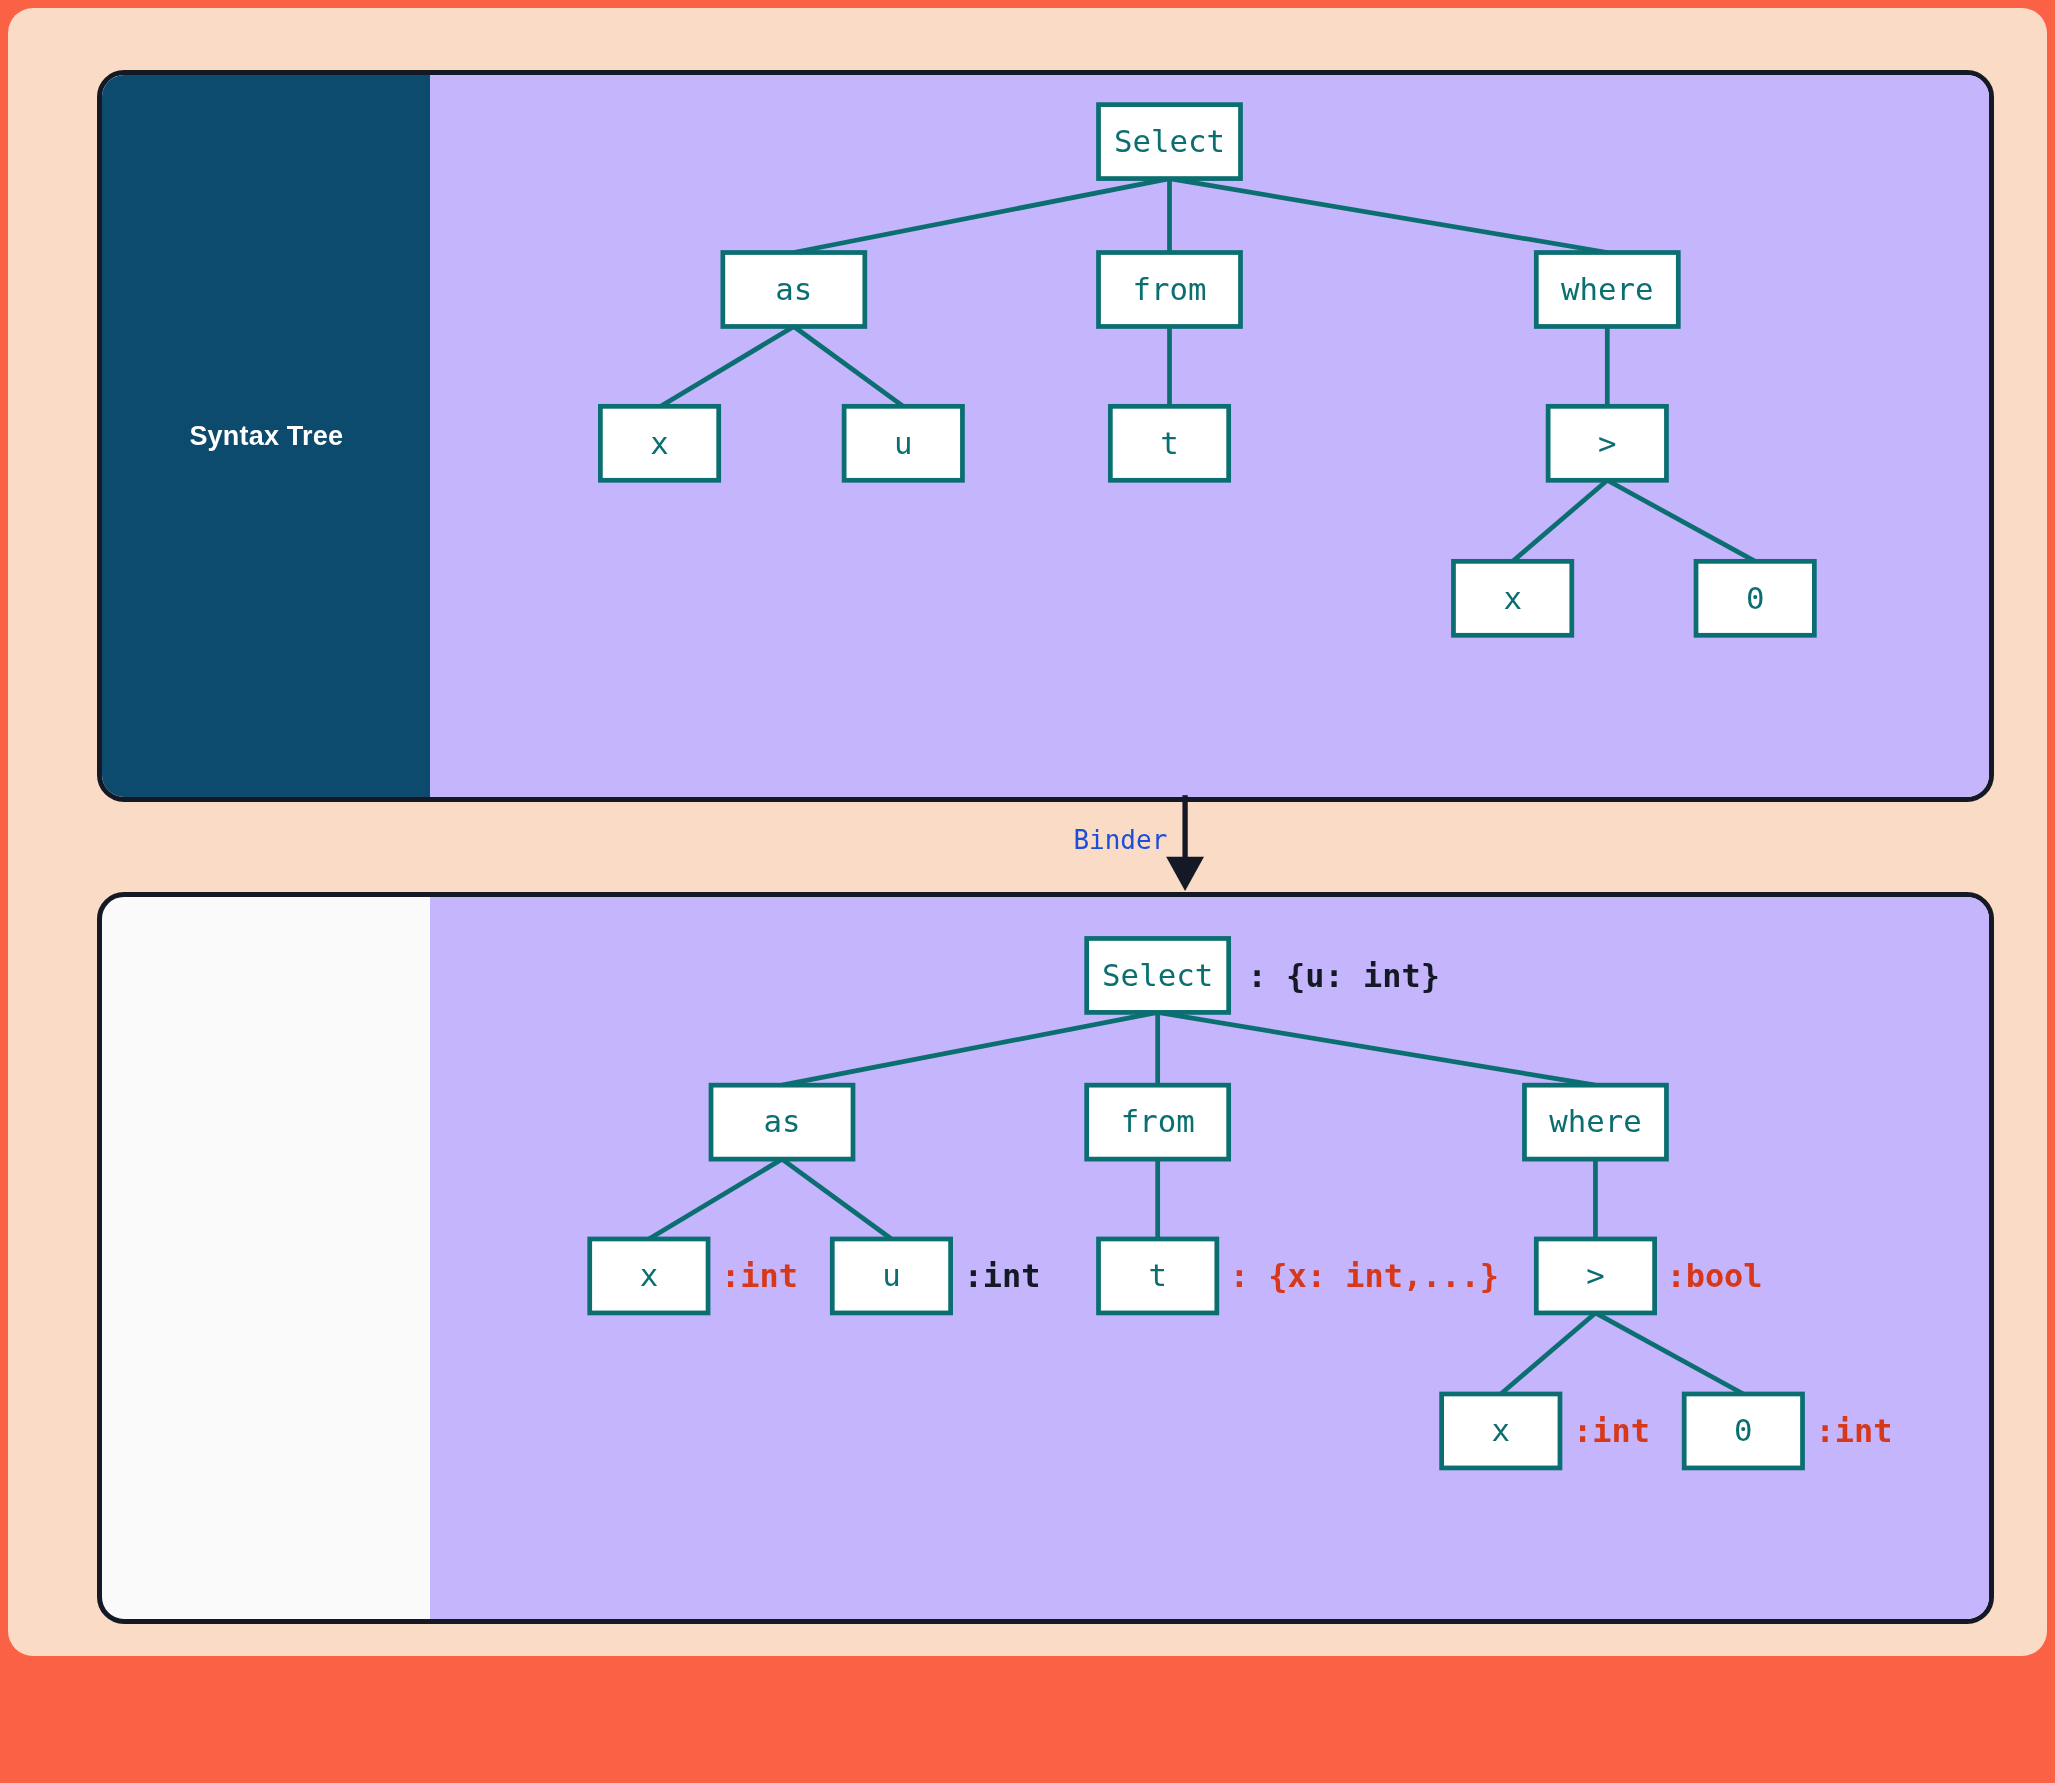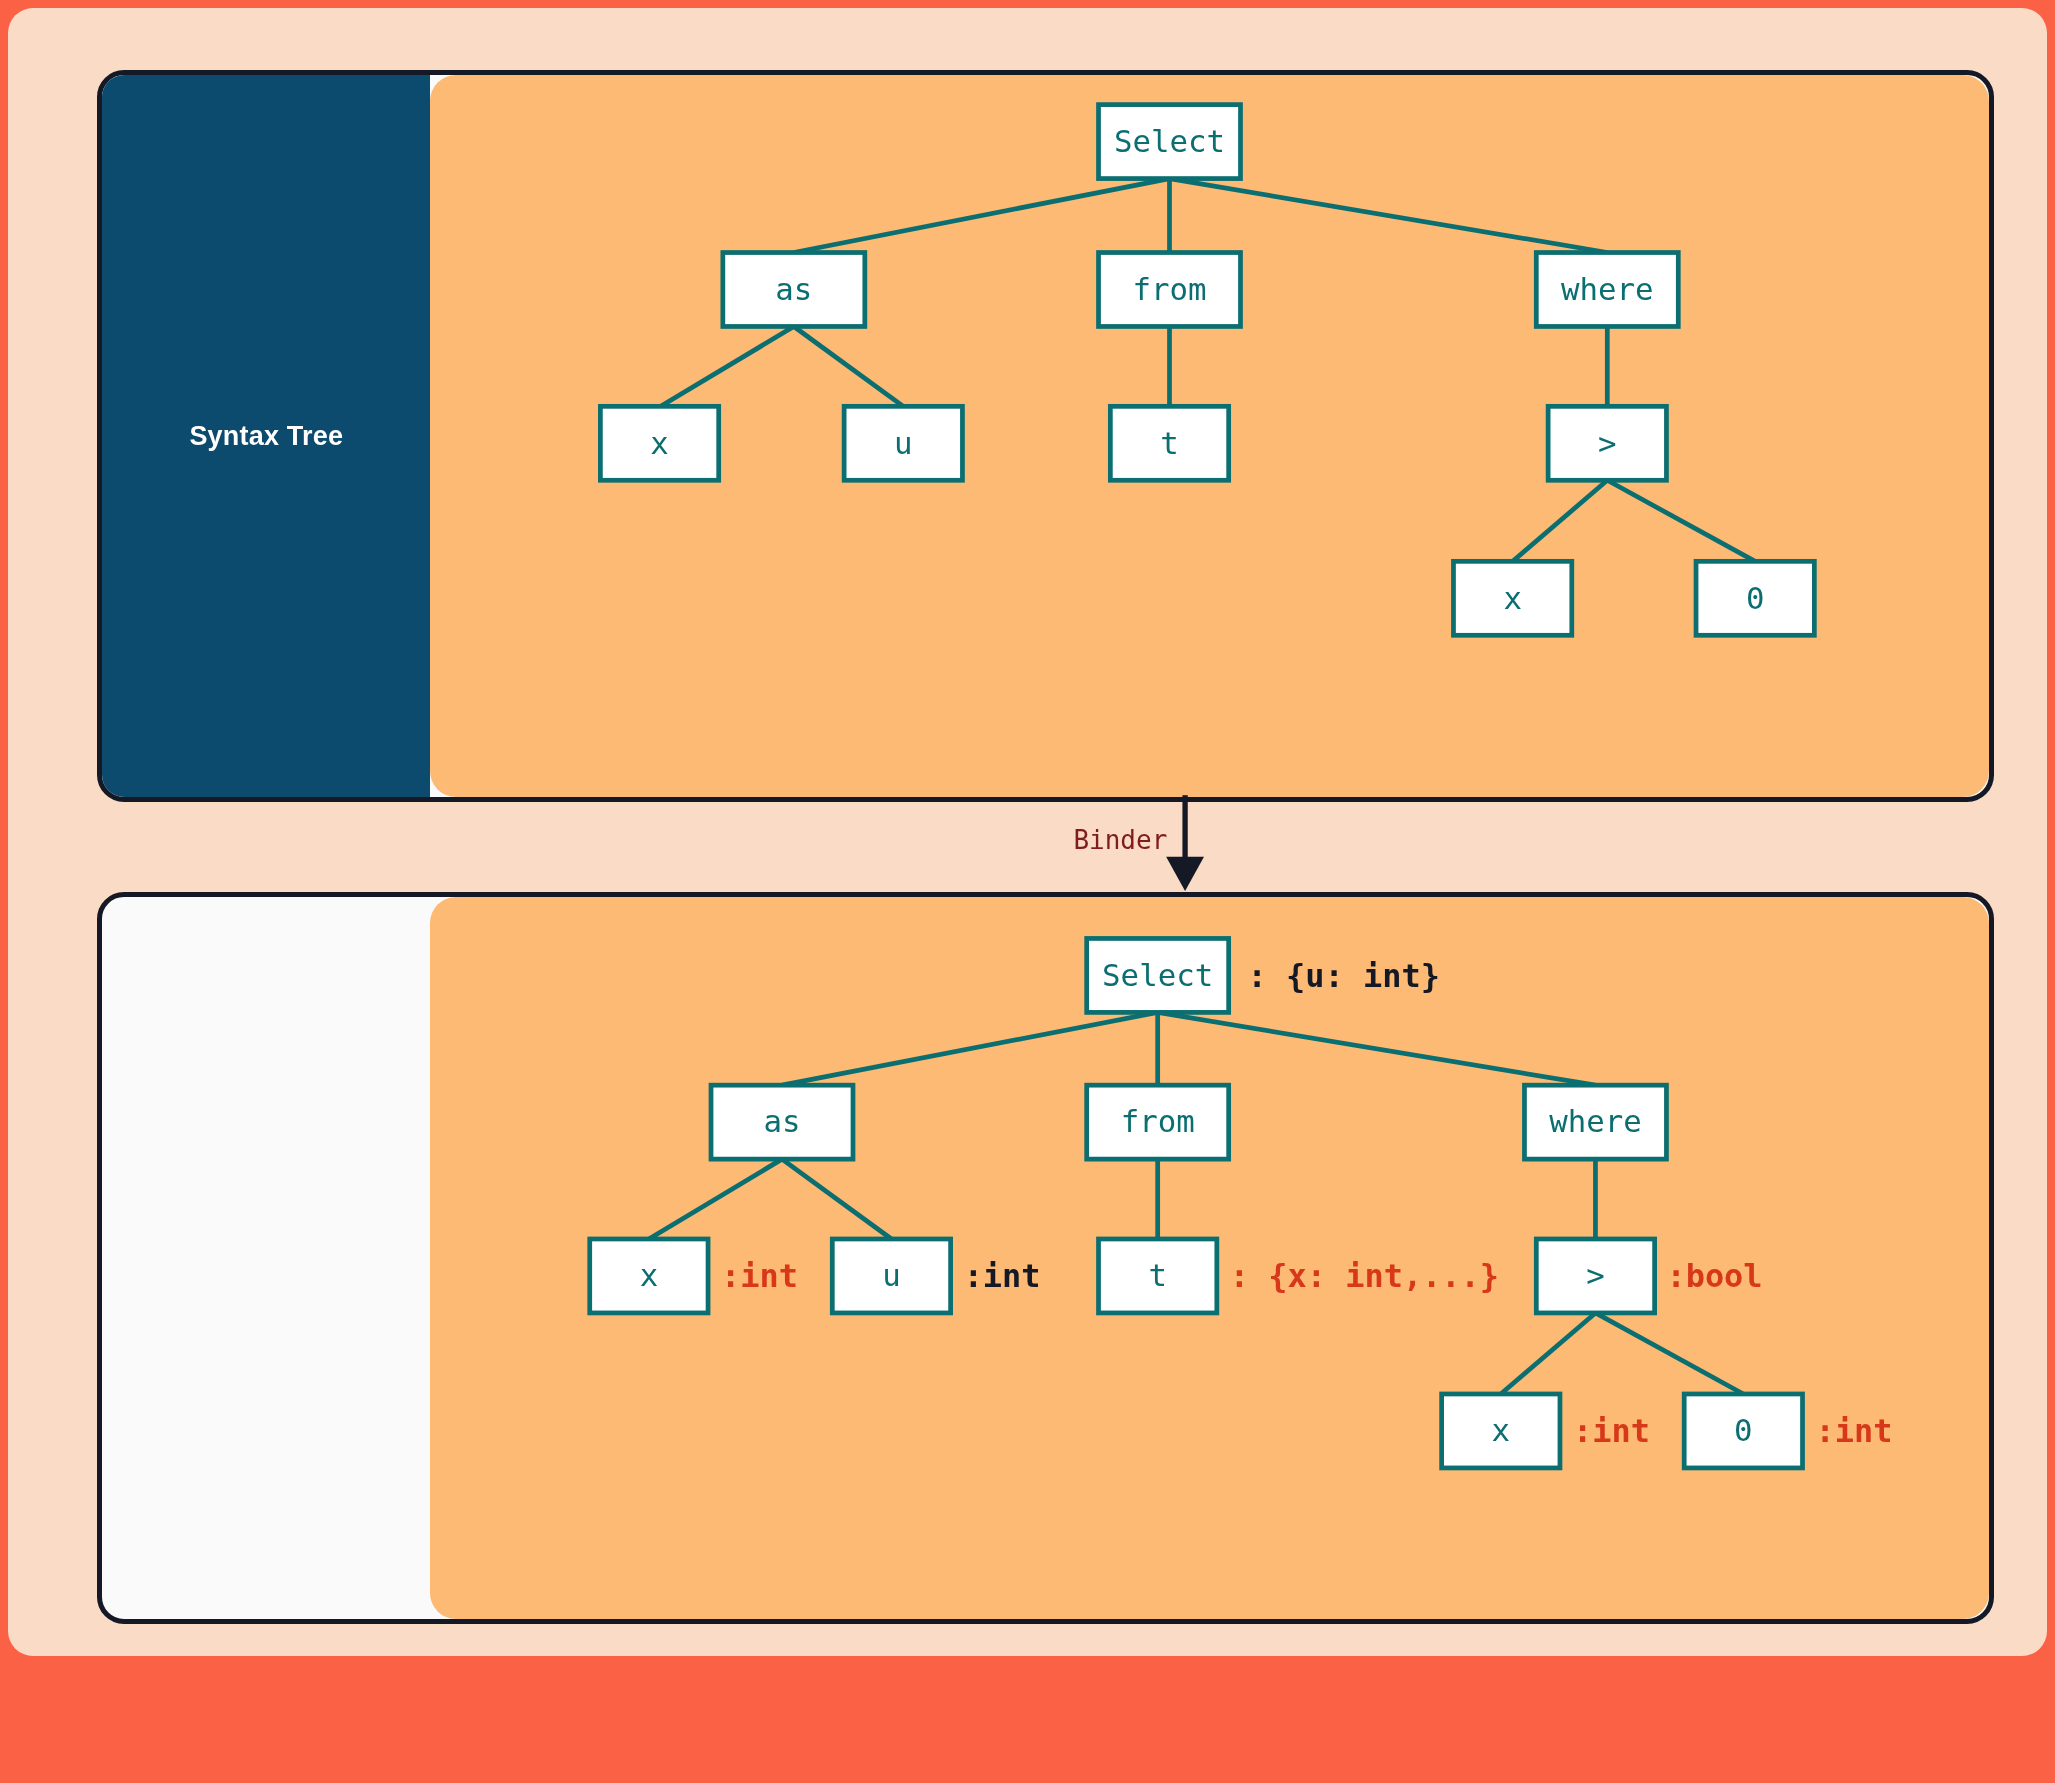--- a/index.html
+++ b/index.html
@@ -38,22 +38,21 @@
   }
   .panel-side-label{
     color:#FFFFFF;
     font-size:27px;
     font-weight:700;
     line-height:1.65;
     letter-spacing:0.2px;
   }
   .panel-body{
     position:absolute;left:328px;top:0;right:0;bottom:0;
-    background:#fdba74;
-    border-radius:26px;
+    background:#c4b5fd;
   }
   svg.tree{ position:absolute; left:0; top:0; }
 
   
   .nodetext{
     font-family:"DejaVu Sans Mono", monospace;
     font-size:52px;
     fill:#0B6E71;
   }
   .nodebox{
@@ -80,21 +79,21 @@
     left:970px; top:787px;
     width:355px; height:98px;
   }
   .binder-label{
     position:absolute;
     left:0; top:30px;
     width:189px;
     text-align:right;
     font-family:"DejaVu Sans Mono", monospace;
     font-size:26px;
-    color:#7f1d1d;
+    color:#1d4ed8;
     white-space:nowrap;
   }
 
   
   .footer{
     position:absolute;left:0;top:1656px;width:2056px;height:128px;
     background:#FB6145;
   }
 </style>
 </head>

